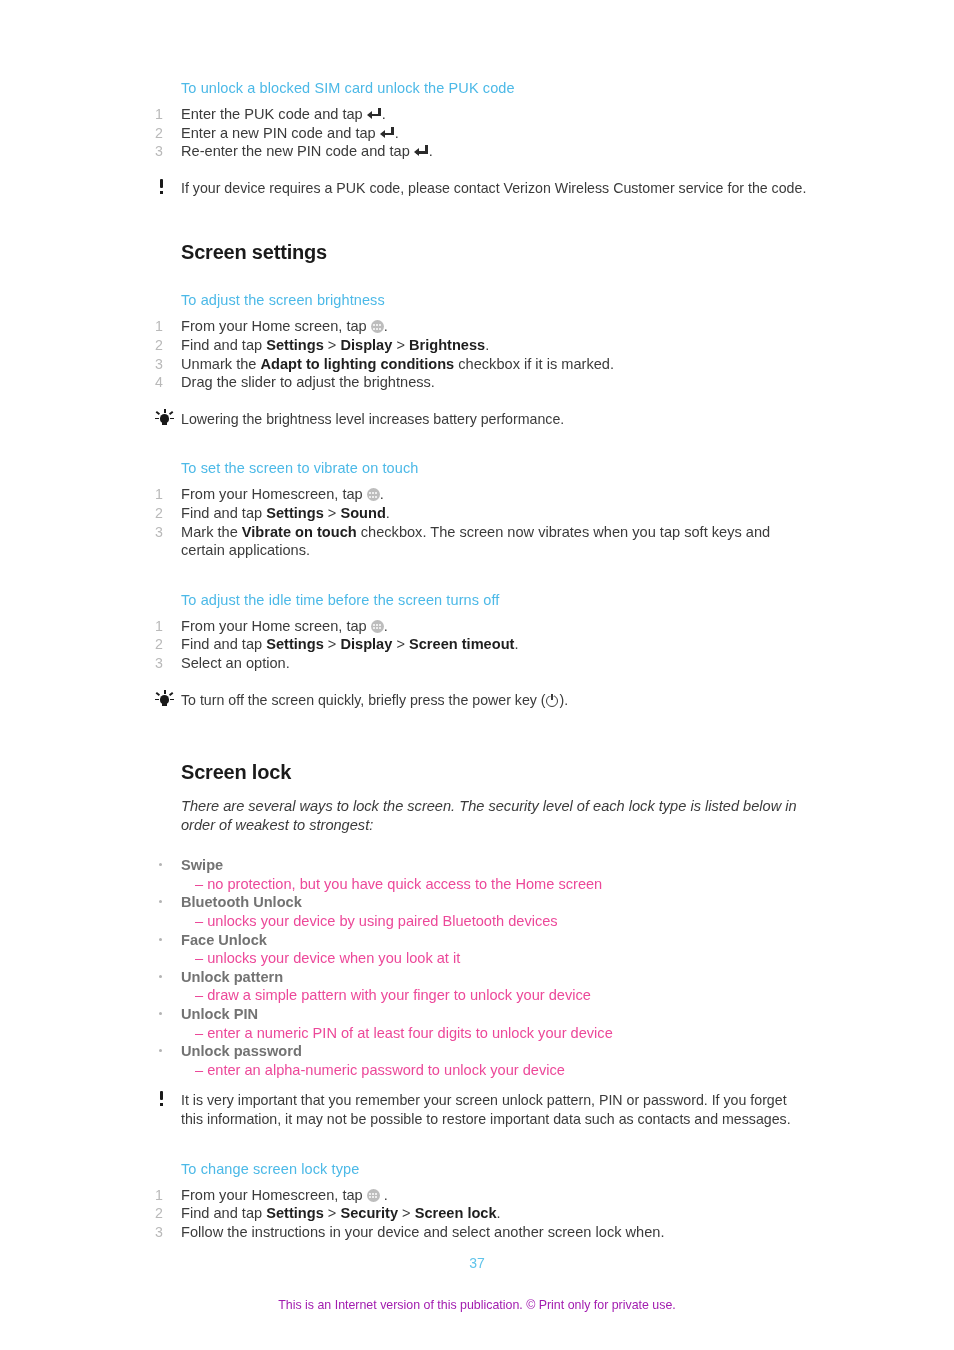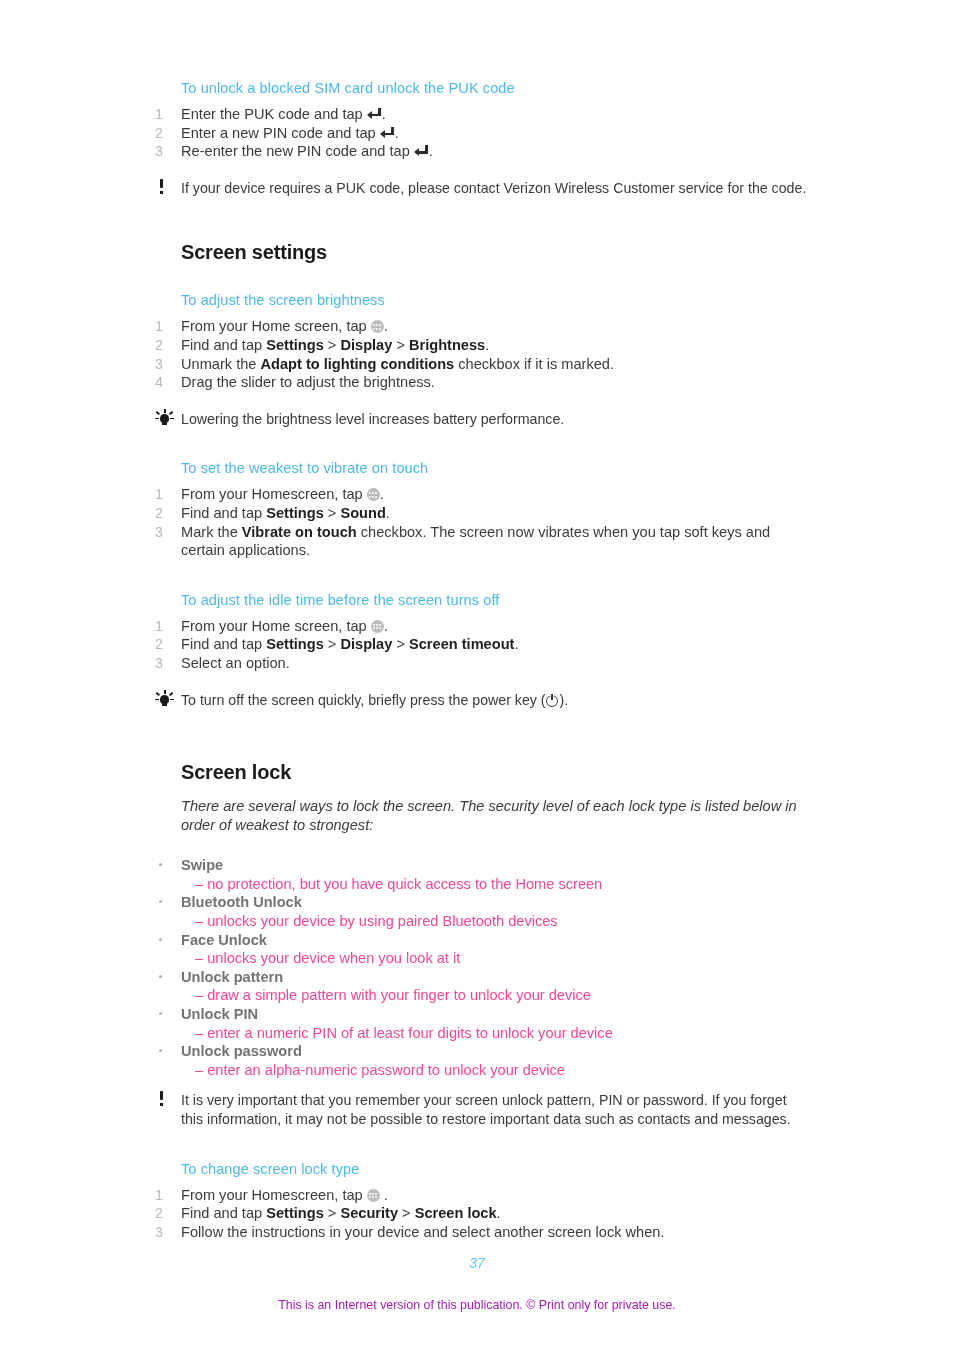--- a/index.html
+++ b/index.html
@@ -265,21 +265,20 @@
 
   
   .page-number {
     position: absolute;
     left: 0; top: 1254px;
     width: 954px;
     text-align: center;
     color: #61c4ea;
     font-size: 14px;
     line-height: 18px;
-    font-style: italic;
   }
   .disclaimer {
     position: absolute;
     left: 0; top: 1297px;
     width: 954px;
     text-align: center;
     color: #a21caf;
     font-size: 12.4px;
     line-height: 16px;
   }
@@ -359,21 +358,21 @@
             <span class="ray r5"></span>
           <span class="glass"></span>
             <span class="base"></span>
         </span>
       </span>
       <span>Lowering the brightness level increases battery performance.</span>
     </div>
 
     <div class="sp-4"></div>
 
-    <div class="proc-head">To set the weakest to vibrate on touch</div>
+    <div class="proc-head">To set the screen to vibrate on touch</div>
 
     <ol class="steps">
       <li>
         <span class="num">1</span><span>From your Homescreen, tap </span><span class="ico-drawer"><i></i><i></i><i></i><i></i><i></i><i></i></span><span>.</span>
       </li>
       <li>
         <span class="num">2</span><span>Find and tap </span><span class="b">Settings</span><span class="gt"> &gt; </span><span class="b">Sound</span><span>.</span>
       </li>
       <li>
         <span class="num">3</span><span>Mark the </span><span class="b">Vibrate on touch</span><span> checkbox. The screen now vibrates when you tap soft keys and certain applications.</span>

